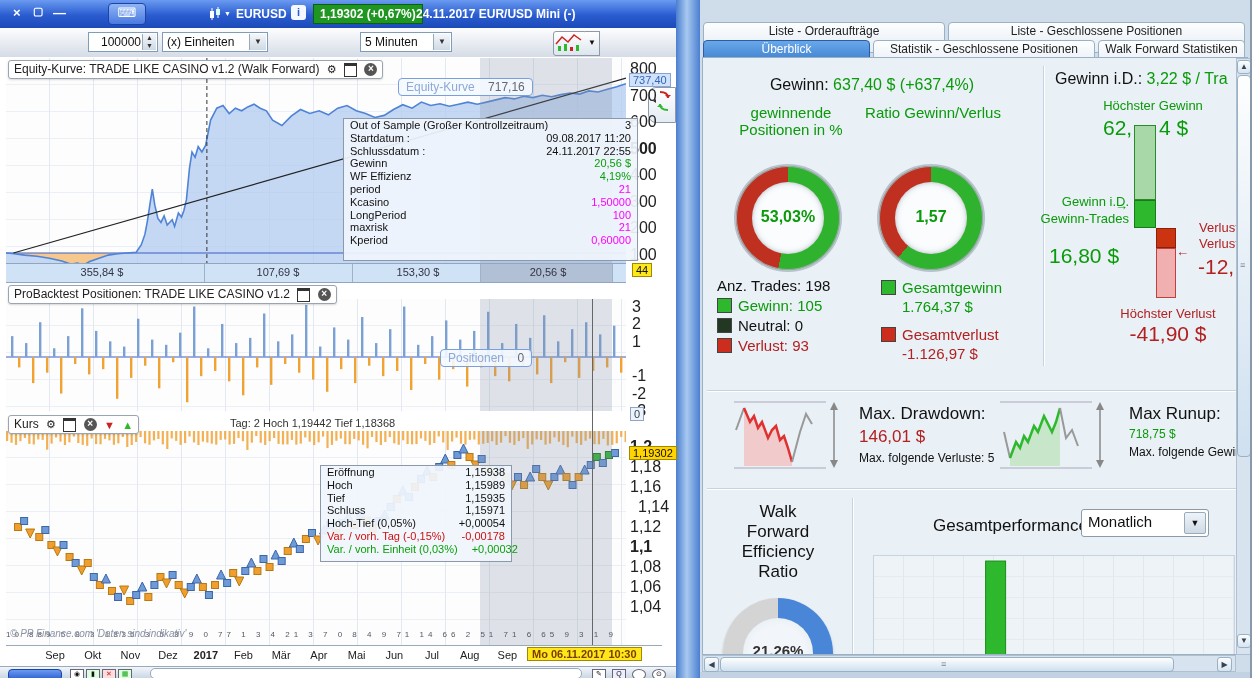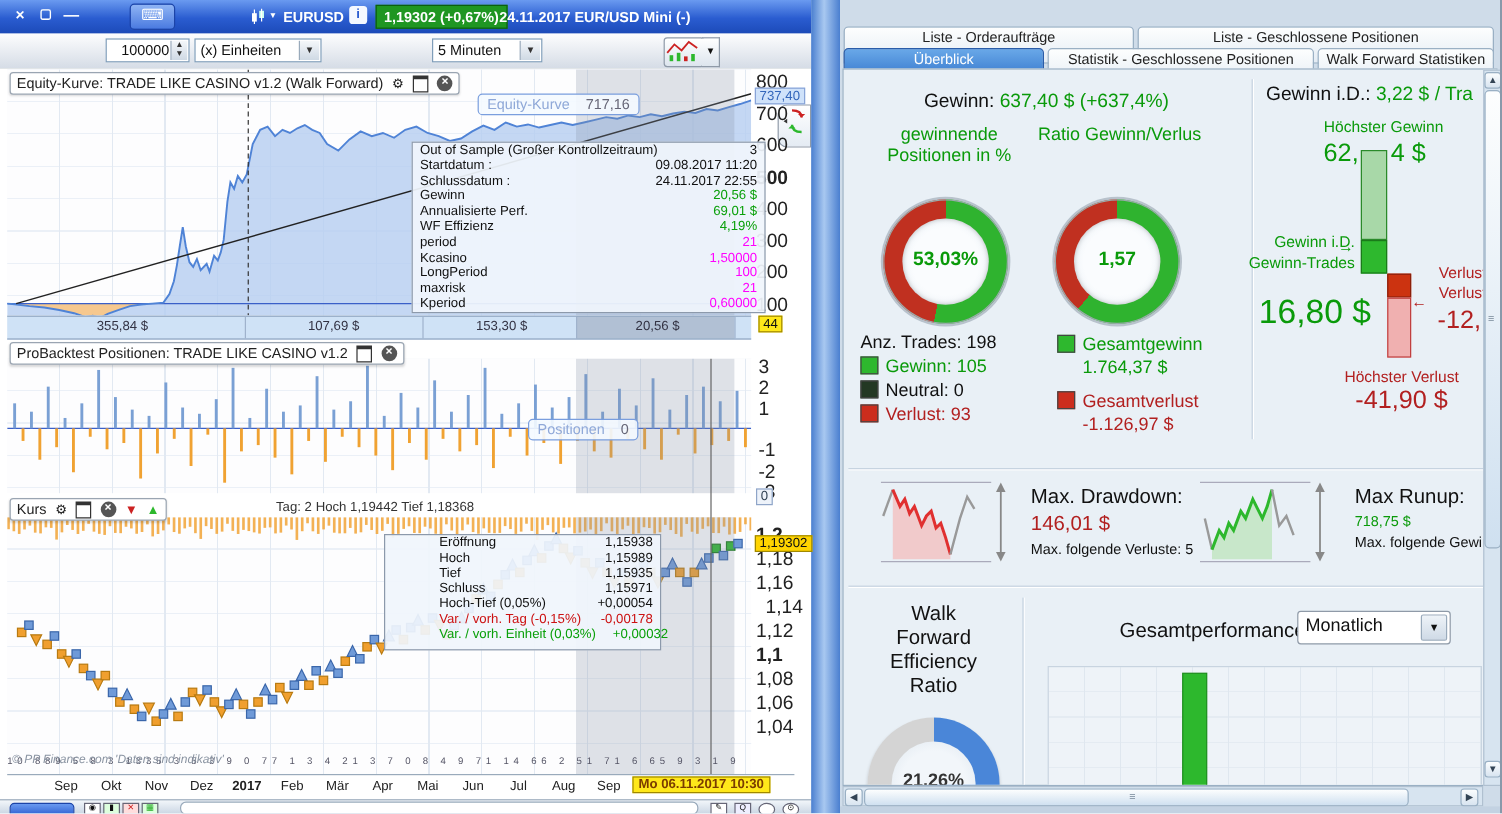--- a/index.html
+++ b/index.html
@@ -188,24 +188,20 @@
             <span class="tt-l c-k">Startdatum :</span>
             <span class="c-k">09.08.2017 11:20</span>
           </div>
         <div class="tt-row">
             <span class="tt-l c-k">Schlussdatum :</span>
             <span class="c-k">24.11.2017 22:55</span>
           </div>
         <div class="tt-row">
             <span class="tt-l c-k">Gewinn</span>
             <span class="c-g">20,56 $</span>
-          </div>
-        <div class="tt-row">
-            <span class="tt-l c-k">Annualisierte Perf.</span>
-            <span class="c-g">69,01 $</span>
           </div>
         <div class="tt-row">
             <span class="tt-l c-k">WF Effizienz</span>
             <span class="c-g">4,19%</span>
           </div>
         <div class="tt-row">
             <span class="tt-l c-k">period</span>
             <span class="c-m">21</span>
           </div>
         <div class="tt-row">
@@ -591,21 +587,21 @@
       <div class="shade" style="left:480px;top:374px;width:132px;height:214px;"></div>
       <div class="panel-chip" style="left:8px;top:358px;">
         <span>Kurs</span>
         <span class="chip-ic">⚙</span>
         <span class="chip-ic ic-win"></span>
         <span class="chip-ic ic-close">×</span>
         <span class="chip-ic" style="color:#cc2222;">▼</span>
         <span class="chip-ic" style="color:#2db82d;">▲</span>
       </div>
       <span class="abs" style="left:230px;top:360px;font-size:11px;color:#333;z-index:3;white-space:nowrap;">Tag: 2  Hoch 1,19442  Tief 1,18368</span>
-      <div class="tooltip" style="left:320px;top:388px;width:190px;height:95px;padding-left:39px;">
+      <div class="tooltip" style="left:320px;top:408px;width:190px;height:95px;">
         <div class="tt-row">
             <span class="tt-l c-k">Eröffnung</span>
             <span class="c-k">1,15938</span>
           </div>
         <div class="tt-row">
             <span class="tt-l c-k">Hoch</span>
             <span class="c-k">1,15989</span>
           </div>
         <div class="tt-row">
             <span class="tt-l c-k">Tief</span>
@@ -753,21 +749,21 @@
 
       <div class="abs" style="left:431px;top:67px;width:22px;height:75px;background:#a8d8a8;border:1px solid #2a8a2a;box-sizing:border-box;"></div>
       <div class="abs" style="left:431px;top:142px;width:22px;height:28px;background:#2eb82e;border:1px solid #1a7a1a;box-sizing:border-box;"></div>
       <div class="abs" style="left:453px;top:170px;width:20px;height:20px;background:#cc3310;border:1px solid #8a1f0a;box-sizing:border-box;"></div>
       <div class="abs" style="left:453px;top:190px;width:20px;height:50px;background:#f0b0b0;border:1px solid #c04040;box-sizing:border-box;"></div>
       <div class="abs gtxt" style="left:330px;top:135px;width:96px;text-align:right;font-size:13px;line-height:17px;">
         <div>Gewinn i.D.</div>
         <div>Gewinn-Trades</div>
       </div>
       <span class="abs gtxt" style="left:412px;top:140px;font-size:13px;">→</span>
-      <span class="abs gtxt" style="left:346px;top:186px;font-size:28px;">16,80 $</span>
+      <span class="abs gtxt" style="left:346px;top:186px;font-size:21px;">16,80 $</span>
       <div class="abs rtxt" style="left:496px;top:162px;font-size:13px;line-height:16px;">
         <div>Verlust</div>
         <div>Verlust</div>
       </div>
       <span class="abs rtxt" style="left:473px;top:186px;font-size:13px;">←</span>
       <span class="abs rtxt" style="left:495px;top:197px;font-size:21px;">-12,</span>
       <div class="abs rtxt" style="left:390px;top:248px;width:150px;text-align:center;font-size:13px;">Höchster Verlust</div>
       <div class="abs rtxt" style="left:390px;top:264px;width:150px;text-align:center;font-size:21px;">-41,90 $</div>
 
       <div class="hline" style="left:4px;top:332px;width:538px;"></div>

